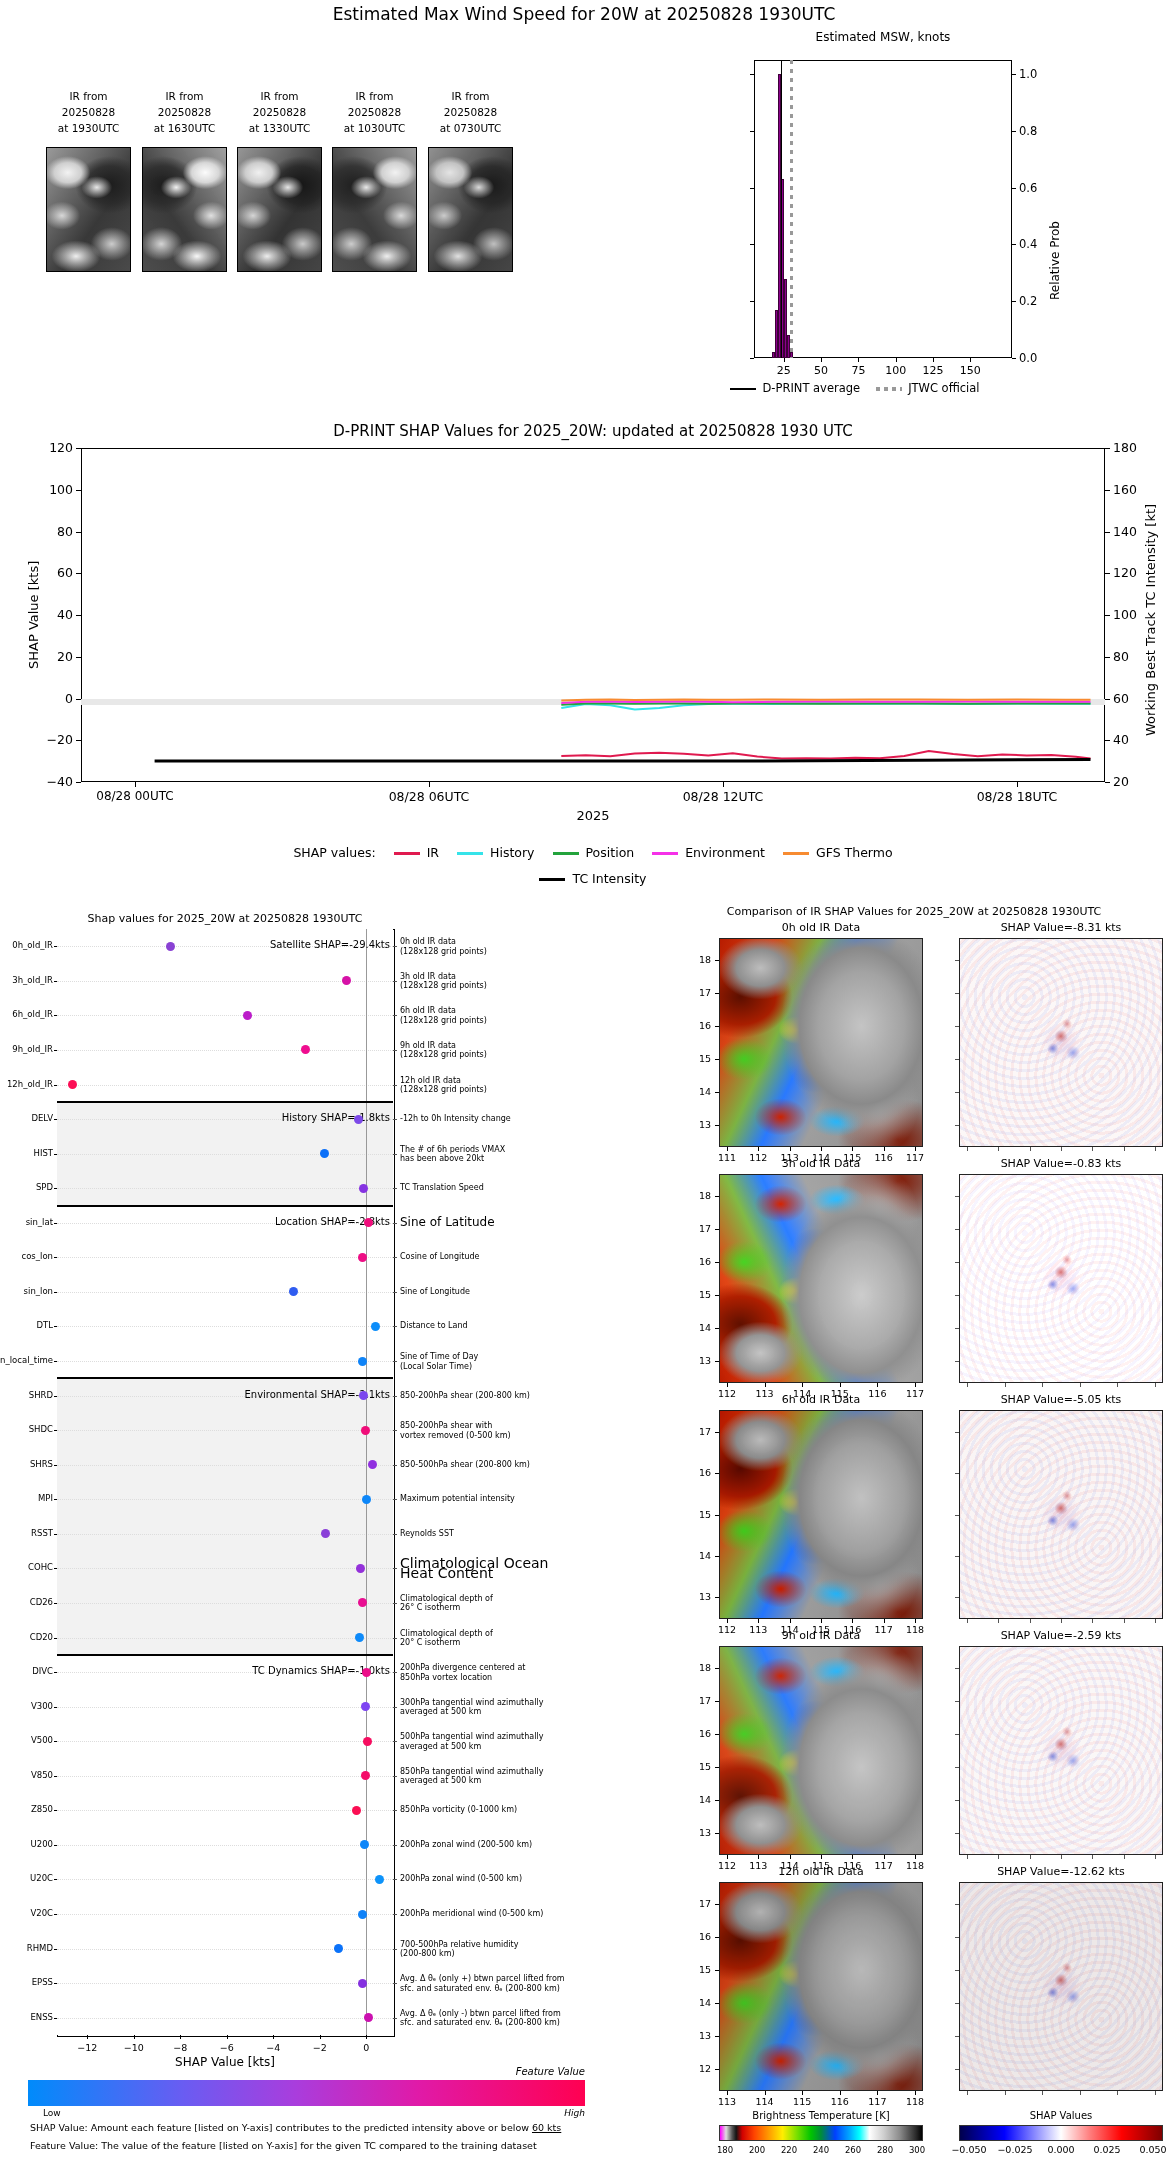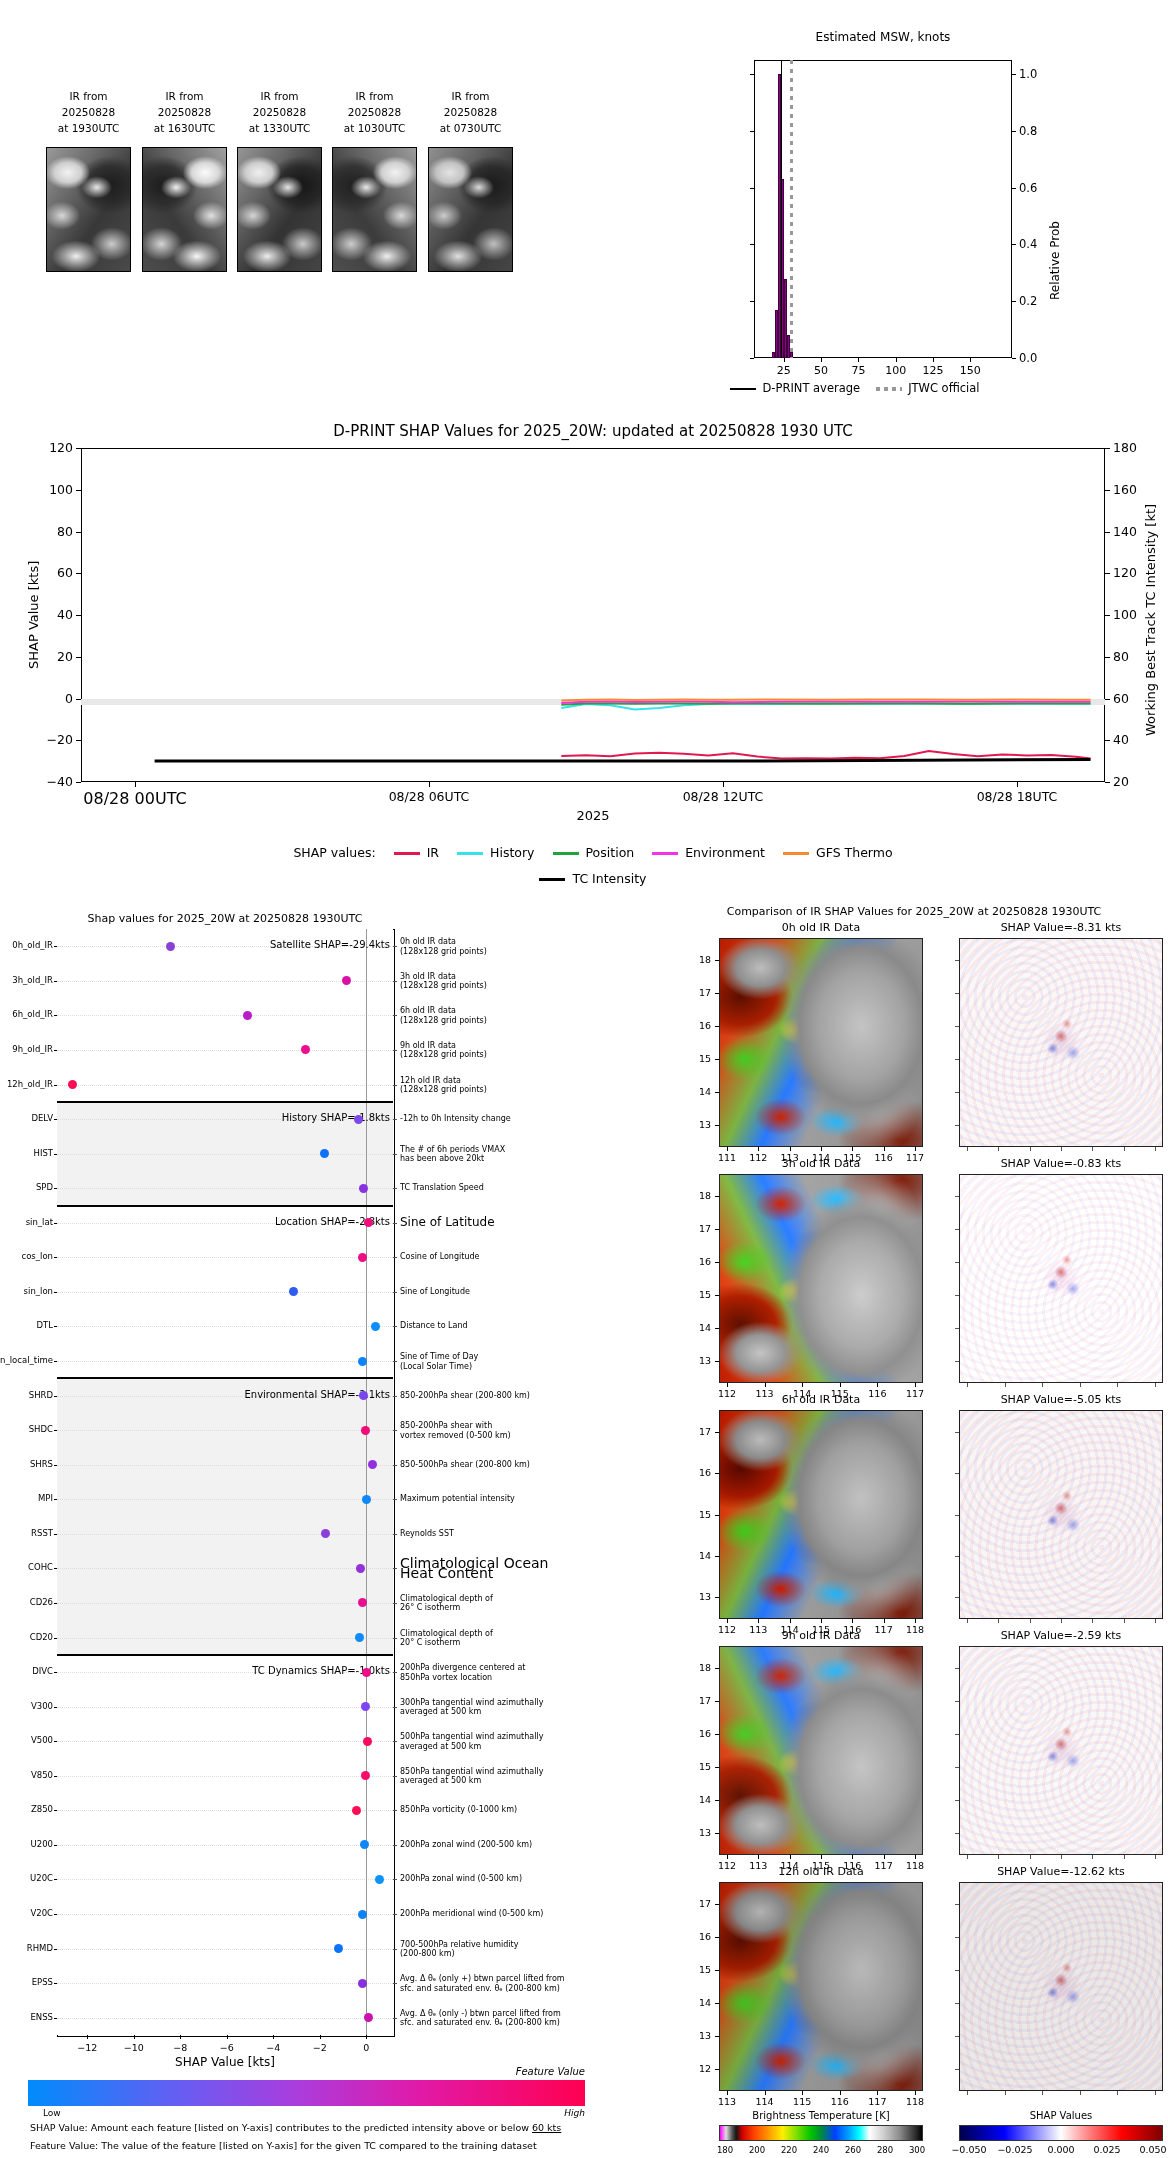--- a/index.html
+++ b/index.html
@@ -52,20 +52,21 @@
   .shapbar{height:16px;border:1px solid #333;box-sizing:border-box;background:linear-gradient(90deg,
     #00004c 0%,#0000ff 22%,#8080ff 36%,#ffffff 50%,#ff8080 64%,#ff0000 80%,#7f0000 100%);}
   .legend-swatch{display:inline-block;width:26px;height:3px;vertical-align:middle;}
   .underln{text-decoration:underline;}
 </style>
 </head>
 <body>
 
 <div id="canvas">
 
+  <div class="abs ctr suptitle" style="left:0;top:4px;width:1168px;">Estimated Max Wind Speed for 20W at 20250828 1930UTC</div>
 
   <div id="thumbs"></div>
 
   <div class="abs ctr" style="left:754px;top:30px;width:258px;font-size:12px;">Estimated MSW, knots</div>
   <div id="hist-plot" class="abs axbox" style="left:754px;top:60px;width:258px;height:298px;"></div>
   <div id="hist-decor"></div>
   <div class="abs vert" style="left:1048px;top:120px;height:180px;font-size:12px;">Relative Prob</div>
   <div id="hist-legend" class="abs" style="left:620px;top:381px;width:470px;display:flex;justify-content:center;gap:16px;align-items:center;font-size:11.5px;">
       <span><span class="legend-swatch" style="background: rgb(0, 0, 0); height: 2px; margin-right: 6px;"></span><span>D-PRINT average</span></span>
       <span><span class="legend-swatch" style="background: repeating-linear-gradient(90deg, rgb(153, 153, 153) 0px, rgb(153, 153, 153) 4px, transparent 4px, transparent 8px); height: 4px; margin-right: 6px;"></span><span>JTWC official</span></span>
@@ -201,21 +202,21 @@
     <div style="position: absolute; left: 1113px; top: 607px; font-size: 12.5px;">100</div>
     <div style="position: absolute; left: 1105px; top: 656.75px; width: 5px; height: 1px; background: rgb(0, 0, 0);"></div>
     <div style="position: absolute; left: 1113px; top: 648.75px; font-size: 12.5px;">80</div>
     <div style="position: absolute; left: 1105px; top: 698.5px; width: 5px; height: 1px; background: rgb(0, 0, 0);"></div>
     <div style="position: absolute; left: 1113px; top: 690.5px; font-size: 12.5px;">60</div>
     <div style="position: absolute; left: 1105px; top: 740.25px; width: 5px; height: 1px; background: rgb(0, 0, 0);"></div>
     <div style="position: absolute; left: 1113px; top: 732.25px; font-size: 12.5px;">40</div>
     <div style="position: absolute; left: 1105px; top: 782px; width: 5px; height: 1px; background: rgb(0, 0, 0);"></div>
     <div style="position: absolute; left: 1113px; top: 774px; font-size: 12.5px;">20</div>
     <div style="position: absolute; left: 135px; top: 782px; width: 1px; height: 5px; background: rgb(0, 0, 0);"></div>
-    <div style="position: absolute; left: 75px; top: 789px; width: 120px; text-align: center; font-size: 16px;">08/28 00UTC</div>
+    <div style="position: absolute; left: 75px; top: 789px; width: 120px; text-align: center; font-size: 12px;">08/28 00UTC</div>
     <div style="position: absolute; left: 429px; top: 782px; width: 1px; height: 5px; background: rgb(0, 0, 0);"></div>
     <div style="position: absolute; left: 369px; top: 789px; width: 120px; text-align: center; font-size: 12.5px;">08/28 06UTC</div>
     <div style="position: absolute; left: 723px; top: 782px; width: 1px; height: 5px; background: rgb(0, 0, 0);"></div>
     <div style="position: absolute; left: 663px; top: 789px; width: 120px; text-align: center; font-size: 12.5px;">08/28 12UTC</div>
     <div style="position: absolute; left: 1017px; top: 782px; width: 1px; height: 5px; background: rgb(0, 0, 0);"></div>
     <div style="position: absolute; left: 957px; top: 789px; width: 120px; text-align: center; font-size: 12.5px;">08/28 18UTC</div>
     <svg width="1024" height="334" style="position: absolute; left: 81px; top: 448px; overflow: visible;">
       <polyline points="480.3,308.1 504.8,307.3 529.3,308.3 553.8,305.6 578.3,304.8 602.8,305.8 627.3,307.5 651.8,305.2 676.3,308.5 700.8,310.6 725.3,310.2 749.8,310.6 774.3,309.8 798.8,310.2 823.3,308.1 847.8,303.1 872.3,306.0 896.8,308.3 921.3,306.4 945.8,307.5 970.3,307.1 994.8,308.7 1009.5,310.6" fill="none" stroke="#e01a4f" stroke-width="2"></polyline>
       <polyline points="480.3,260.1 504.8,255.9 529.3,257.2 553.8,261.4 578.3,260.1 602.8,257.2 627.3,255.9 651.8,255.5 691.0,255.9 740.0,255.3 789.0,255.7 838.0,255.5 887.0,255.9 936.0,255.5 985.0,255.7 1009.5,255.7" fill="none" stroke="#35e3e9" stroke-width="2"></polyline>
       <polyline points="480.3,256.8 504.8,255.5 529.3,255.5 553.8,255.7 578.3,255.5 602.8,255.5 627.3,255.7 651.8,255.5 691.0,255.5 740.0,255.7 789.0,255.5 838.0,255.5 887.0,255.7 936.0,255.5 985.0,255.5 1009.5,255.5" fill="none" stroke="#23a33c" stroke-width="2"></polyline>

